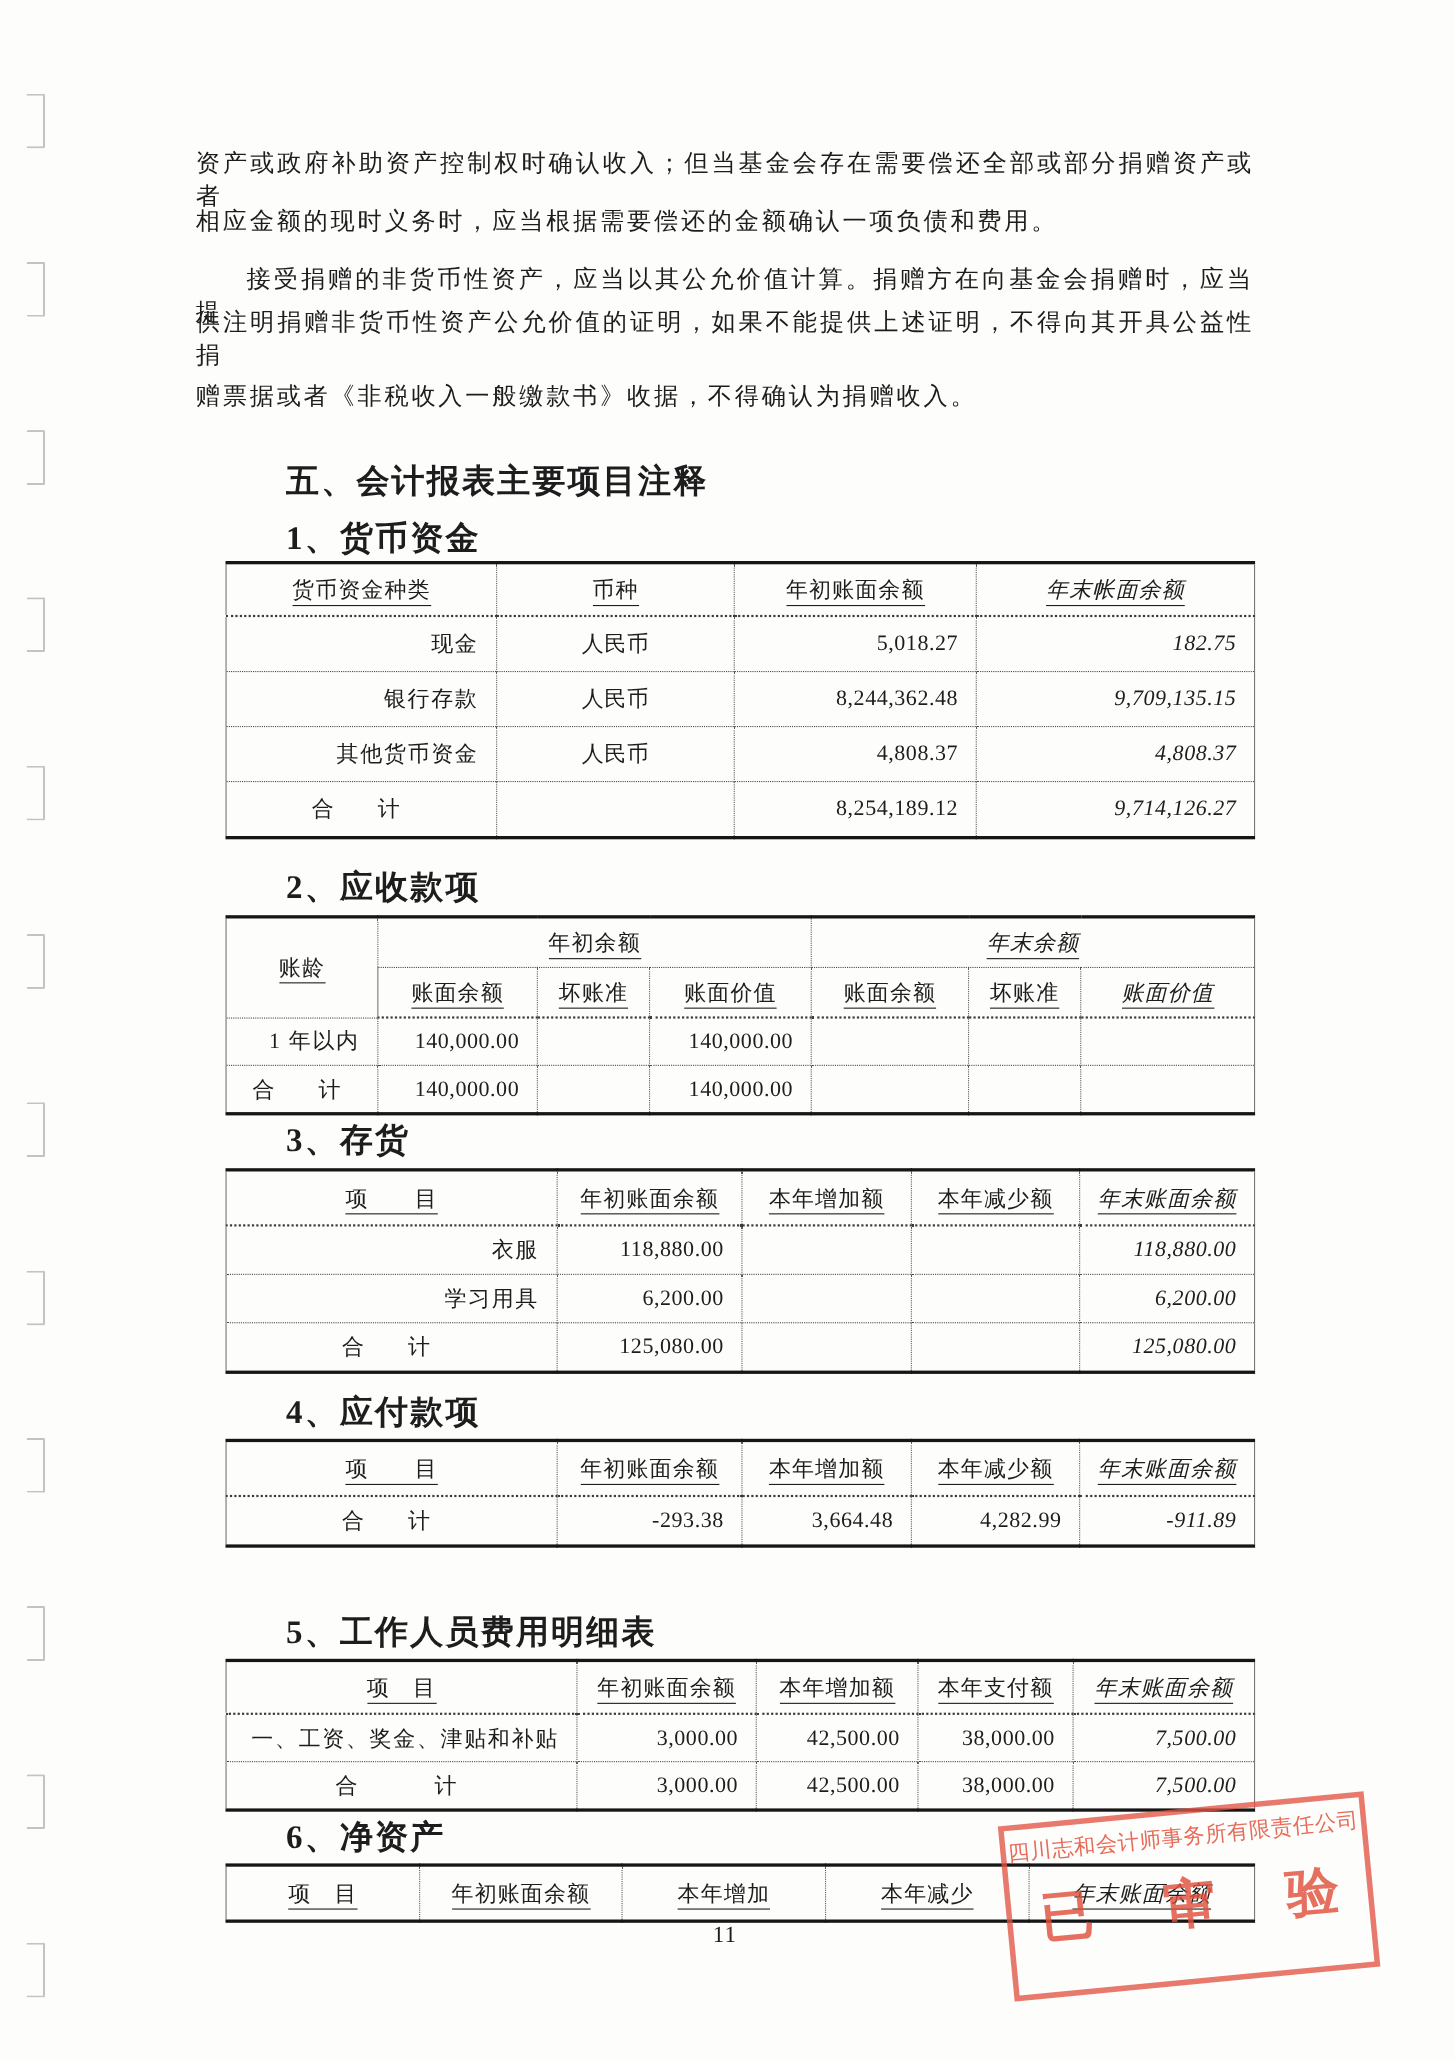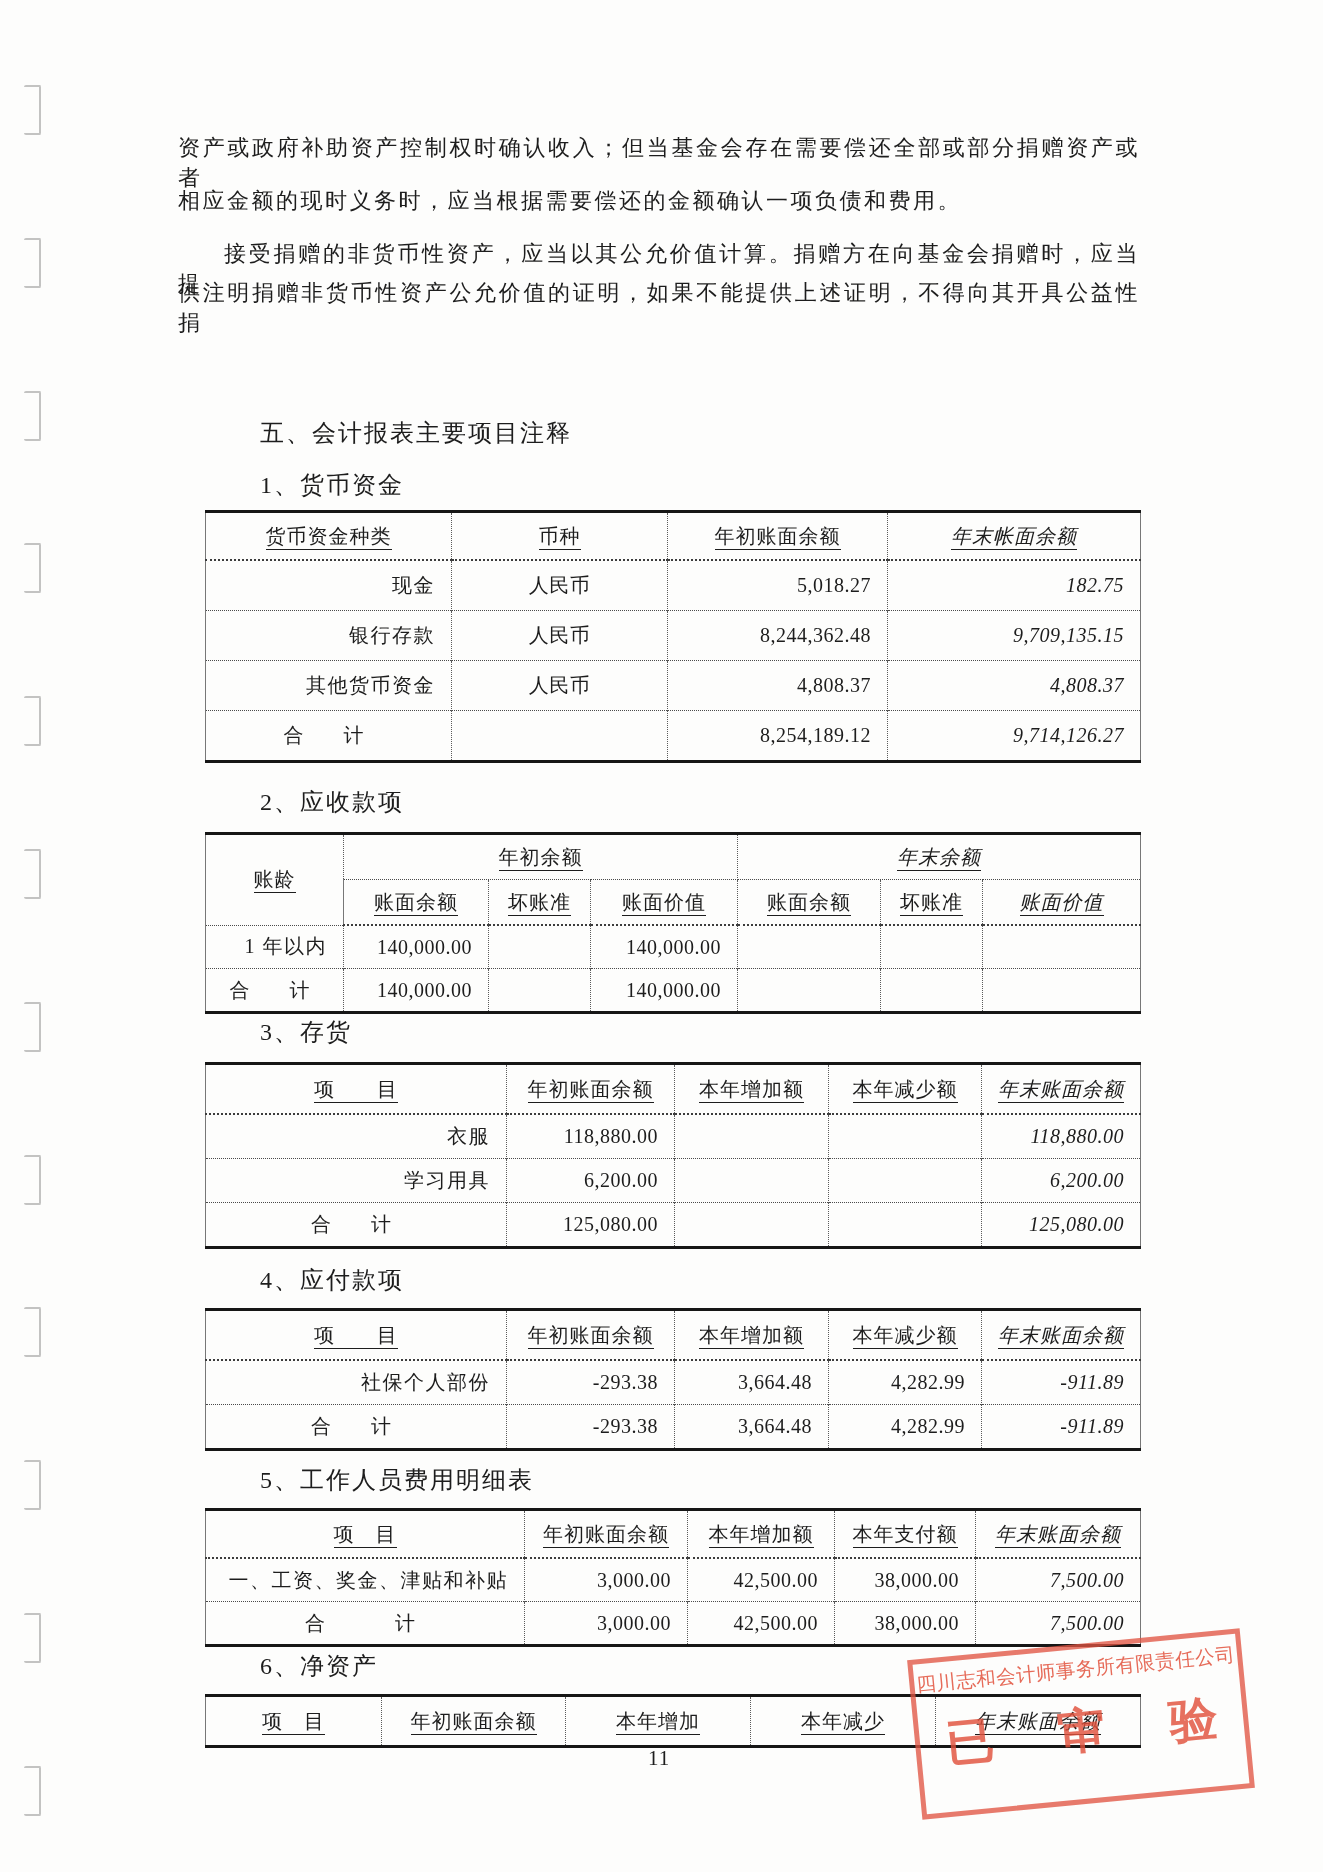--- a/index.html
+++ b/index.html
@@ -17,21 +17,21 @@
   }
   
   .tline{
     position:absolute;left:178px;width:962px;height:34px;
     font-size:22px;letter-spacing:2.5px;white-space:nowrap;
   }
   .tline.just{white-space:normal;text-align:justify;text-align-last:justify;}
   .tline.ind{text-indent:46px;}
   
   .hd{
-    position:absolute;left:260px;font-size:24px;font-weight:normal;
+    position:absolute;left:260px;font-size:30px;font-weight:bold;
     letter-spacing:2px;white-space:nowrap;
   }
   
   table.tbl{
     position:absolute;left:205px;width:935px;
     border-collapse:collapse;table-layout:fixed;
     font-size:20px;
   }
   table.tbl{border-top:3px solid #161616;border-bottom:3px solid #161616;}
   .tbl th,.tbl td{
@@ -80,20 +80,21 @@
 </style>
 </head>
 <body>
 
 <div class="page">
 
   <div class="tline" style="top:186px">相应金额的现时义务时，应当根据需要偿还的金额确认一项负债和费用。</div>
   <div class="tline just" style="top:133px">资产或政府补助资产控制权时确认收入；但当基金会存在需要偿还全部或部分捐赠资产或者</div>
   <div class="tline just ind" style="top:239px">接受捐赠的非货币性资产，应当以其公允价值计算。捐赠方在向基金会捐赠时，应当提</div>
   <div class="tline just" style="top:278px">供注明捐赠非货币性资产公允价值的证明，如果不能提供上述证明，不得向其开具公益性捐</div>
+  <div class="tline" style="top:345px">赠票据或者《非税收入一般缴款书》收据，不得确认为捐赠收入。</div>
 
   <div class="hd" style="top:417px">五、会计报表主要项目注释</div>
   <div class="hd" style="top:469px">1、货币资金</div>
 
   <table class="tbl t1 pos-t1">
     <colgroup>
         <col style="width:246px">
         <col style="width:216px">
         <col style="width:220px">
         <col style="width:253px">
@@ -240,27 +241,20 @@
     <thead>
       <tr>
         <th><span>项　　目</span></th>
         <th><span>年初账面余额</span></th>
         <th><span>本年增加额</span></th>
         <th><span>本年减少额</span></th>
         <th><span>年末账面余额</span></th>
       </tr>
     </thead>
     <tbody>
-        <tr>
-          <td>社保个人部份</td>
-          <td>-293.38</td>
-          <td>3,664.48</td>
-          <td>4,282.99</td>
-          <td>-911.89</td>
-        </tr>
         <tr>
           <td class="c">合　计</td>
           <td>-293.38</td>
           <td>3,664.48</td>
           <td>4,282.99</td>
           <td>-911.89</td>
         </tr>
       </tbody>
   </table>
 

